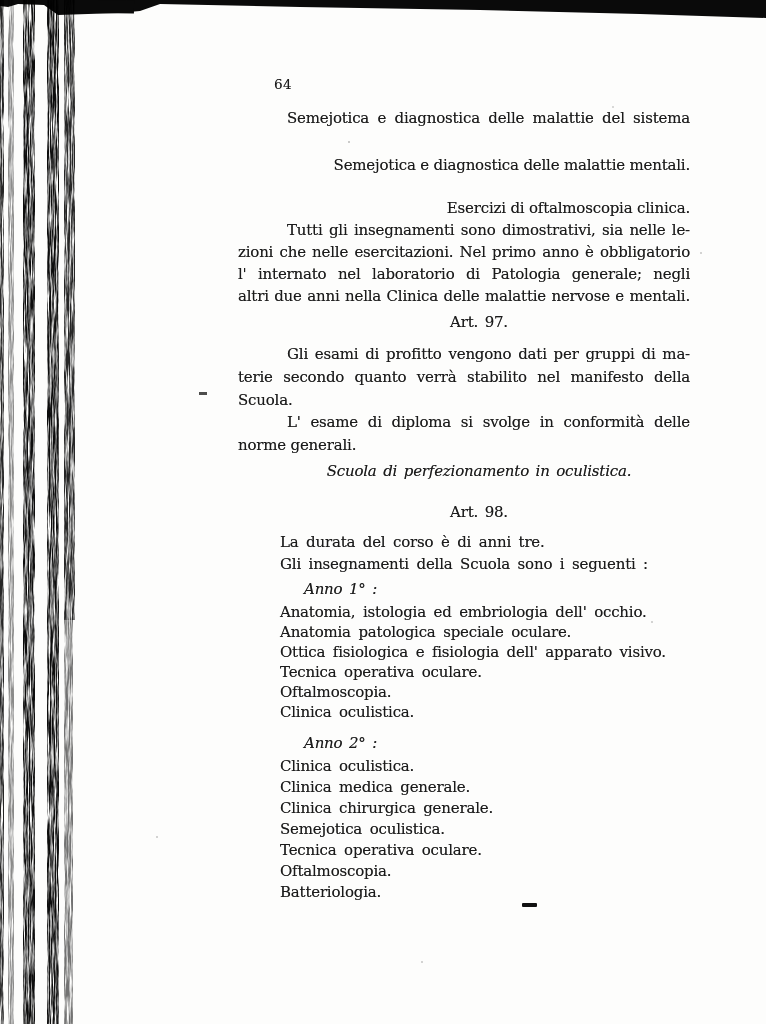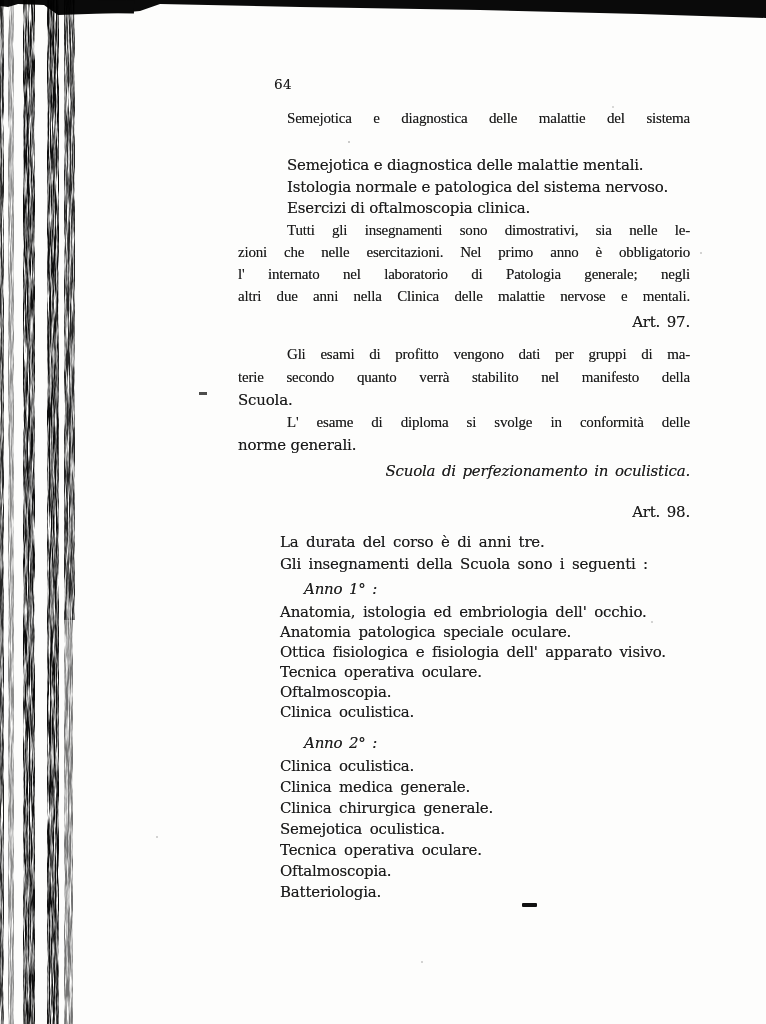--- a/index.html
+++ b/index.html
@@ -24,26 +24,25 @@
     letter-spacing:-0.2px;
     color:var(--ink);
     white-space:nowrap;
     box-sizing:border-box;
     text-shadow:0 0 0.4px rgba(20,20,20,0.55);
   }
   .just{
     text-align:justify;
     text-align-last:justify;
     white-space:normal;
-    font-family:Liberation Serif, serif;
   }
-  .ind{padding-left:49px;}
+  .ind{padding-left:49px;text-align:right;}
   .list{padding-left:42px;word-spacing:3px;}
   .anno{padding-left:66px;font-style:italic;word-spacing:2px;}
-  .ctr{text-align:right;padding-left:30px;word-spacing:2px;}
+  .ctr{text-align:center;padding-left:30px;word-spacing:2px;}
   .it{font-style:italic;}
   #page-number{
     position:absolute;left:274px;top:76px;
     font-size:13.5px;letter-spacing:0.5px;
     text-shadow:0 0 0.4px rgba(20,20,20,0.55);
   }
   .artifact{position:absolute;background:#111;}
   #stray-dash-right{left:522px;top:903px;width:15px;height:4px;border-radius:1px;}
   #stray-dash-scuola{left:199px;top:392px;width:8px;height:2.5px;opacity:0.75;}
   .speck{position:absolute;background:#222;border-radius:50%;}
@@ -75,21 +74,20 @@
       <rect x="64" y="0" width="11" height="620" fill="#000" opacity="0.85"></rect>
       <rect x="64" y="620" width="9" height="404" fill="#000" opacity="0.55"></rect>
     </g>
   </svg>
 
   <div id="page-number">64</div>
 
   <div class="ln just ind" style="top:109px">Semejotica e diagnostica delle malattie del sistema</div>
 
   <div class="ln ind" style="top:156px">Semejotica e diagnostica delle malattie mentali.</div>
-  <div class="ln ind" style="top:178px">Istologia normale e patologica del sistema nervoso.</div>
   <div class="ln just ind" style="top:221px">Tutti gli insegnamenti sono dimostrativi, sia nelle le-</div>
 
   <div class="ln ind" style="top:199px">Esercizi di oftalmoscopia clinica.</div>
   <div class="ln just" style="top:243px">zioni che nelle esercitazioni. Nel primo anno è obbligatorio</div>
   <div class="ln just" style="top:265px">l' internato nel laboratorio di Patologia generale; negli</div>
   <div class="ln just" style="top:287px">altri due anni nella Clinica delle malattie nervose e mentali.</div>
 
   <div class="ln ctr" style="top:313px">Art. 97.</div>
   <div class="ln just ind" style="top:345px">Gli esami di profitto vengono dati per gruppi di ma-</div>
   <div class="ln just" style="top:368px">terie secondo quanto verrà stabilito nel manifesto della</div>

